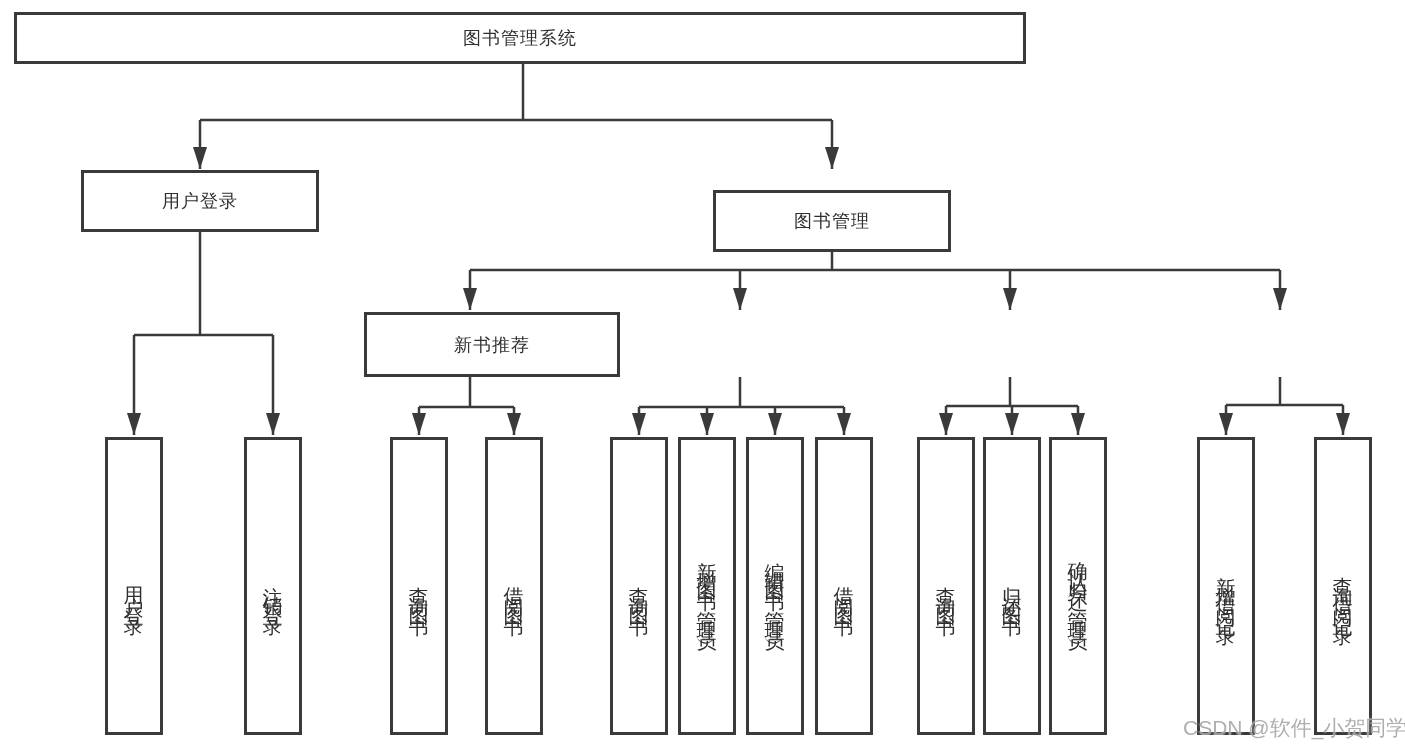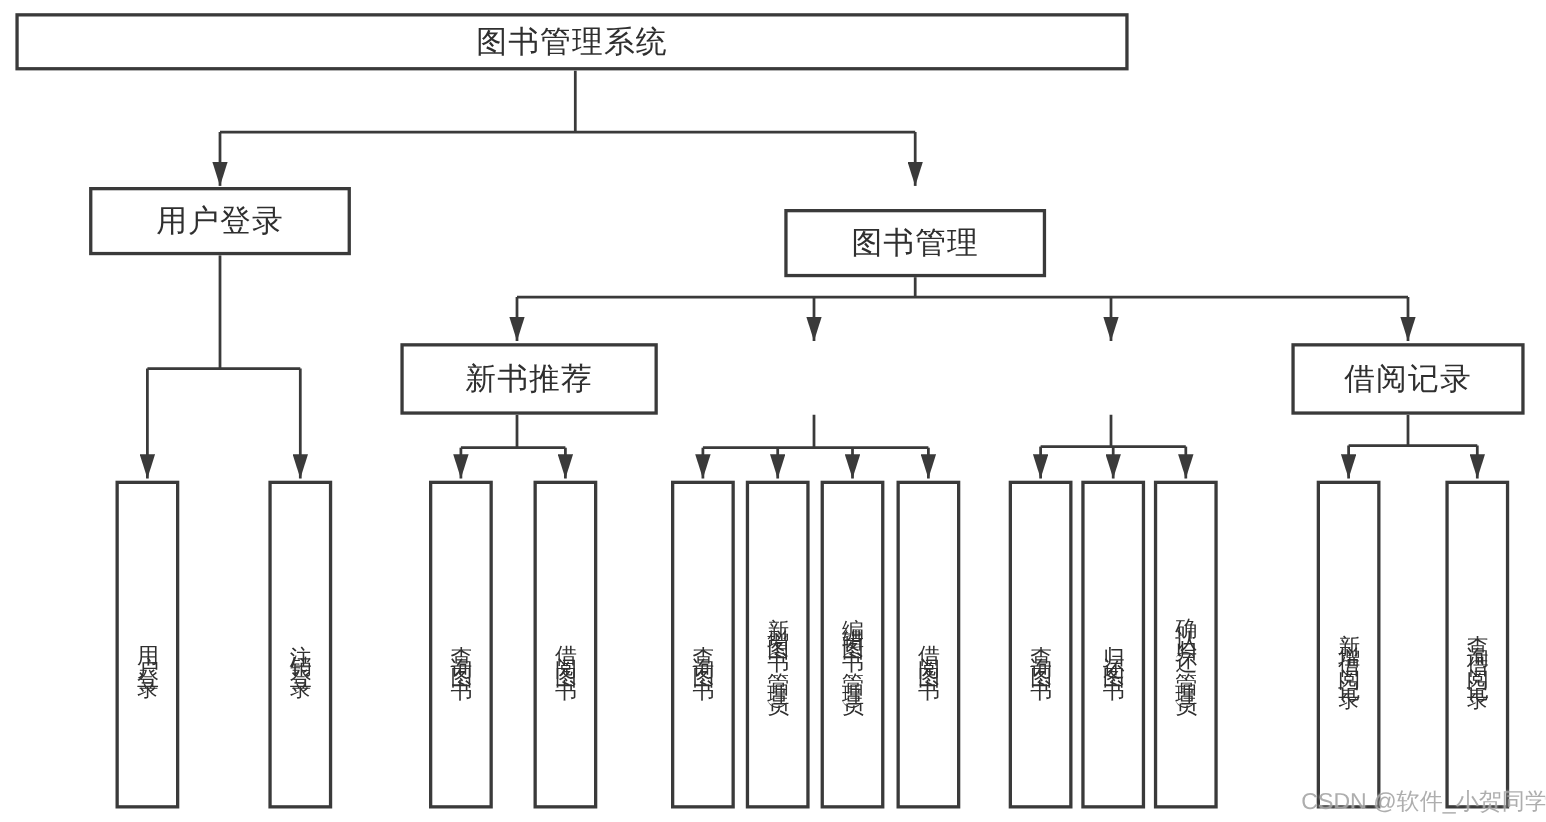--- a/index.html
+++ b/index.html
@@ -23,21 +23,21 @@
     height: 747px;
   }
   .hbox {
     position: absolute;
     box-sizing: border-box;
     background: #ffffff;
     border: 3px solid #3a3a3a;
     display: flex;
     align-items: center;
     justify-content: center;
-    font-size: 28px;
+    font-size: 18px;
     color: #2f2f2f;
     letter-spacing: 1px;
     white-space: nowrap;
   }
   .vbox {
     position: absolute;
     box-sizing: border-box;
     background: #ffffff;
     border: 3px solid #3a3a3a;
     width: 58px;
@@ -129,25 +129,22 @@
     <span>图书管理系统</span>
   </div>
 
   <div class="hbox" style="left:81px; top:170px; width:238px; height:62px;">
     <span>用户登录</span>
   </div>
   <div class="hbox" style="left:713px; top:170px; width:238px; height:62px;margin-top:20px;">
     <span>图书管理</span>
   </div>
 
-  <div class="hbox" style="left:364px; top:312px; width:234px; height:65px;">
+  <div class="hbox" style="left:364px; top:312px; width:256px; height:65px;">
     <span>新书推荐</span>
-  </div>
-  <div class="hbox" style="left:1174px; top:312px; width:212px; height:65px;">
-    <span>借阅记录</span>
   </div>
 
   <div class="vbox" style="left:105px;">
     <span>用户登录</span>
   </div>
   <div class="vbox" style="left:244px;">
     <span>注销登录</span>
   </div>
 
   <div class="vbox" style="left:390px;">

